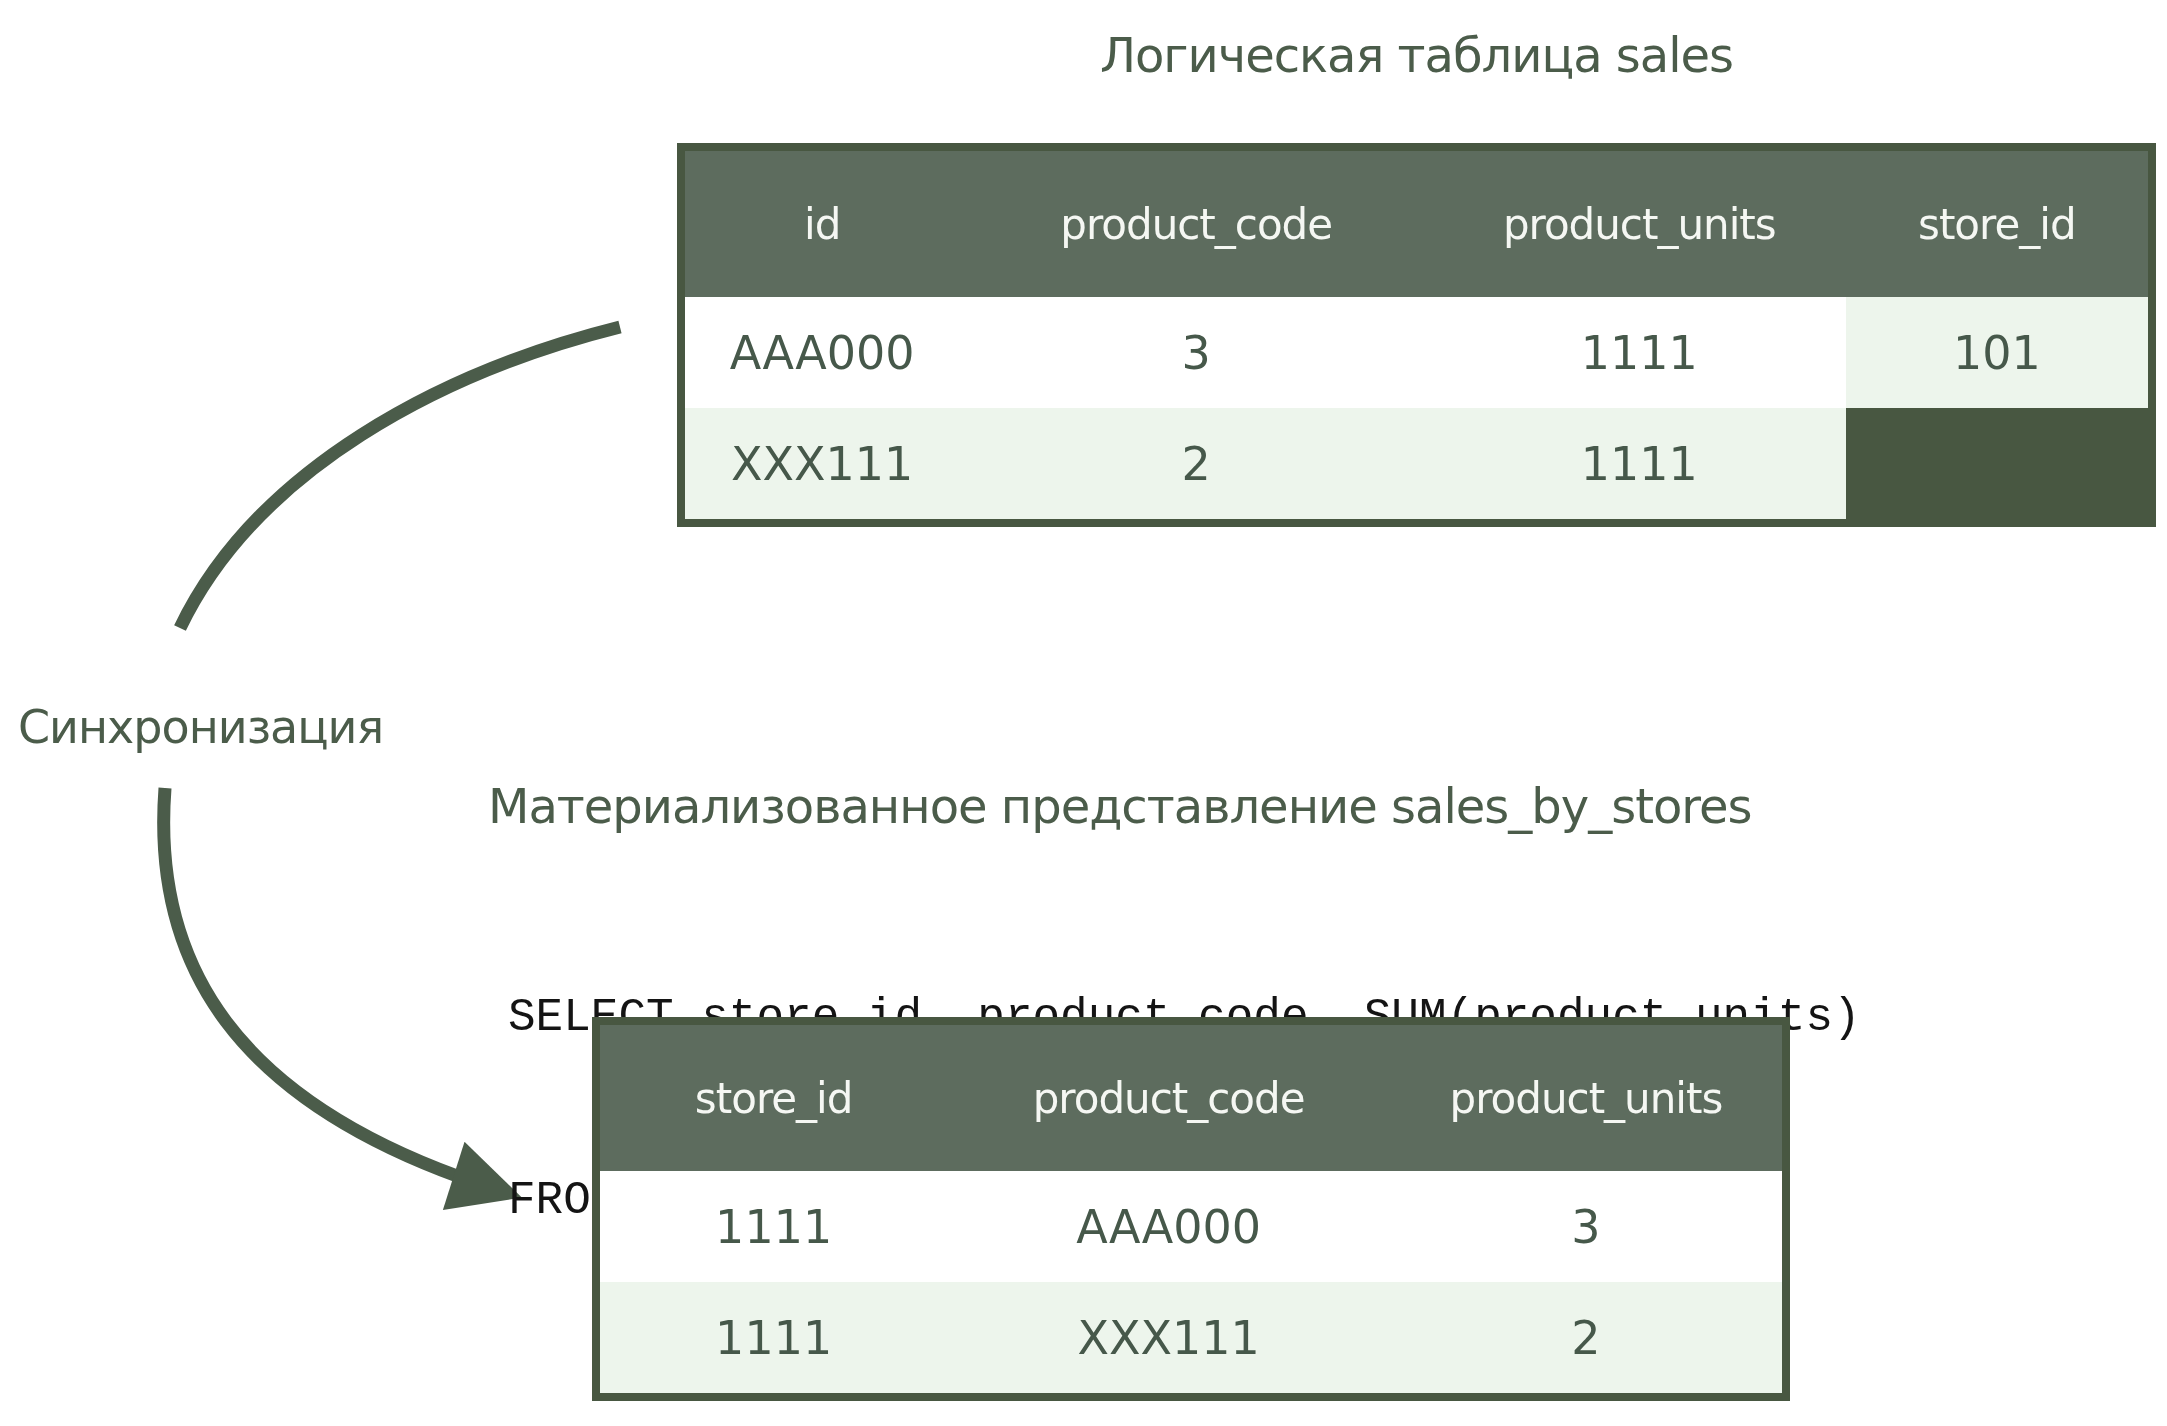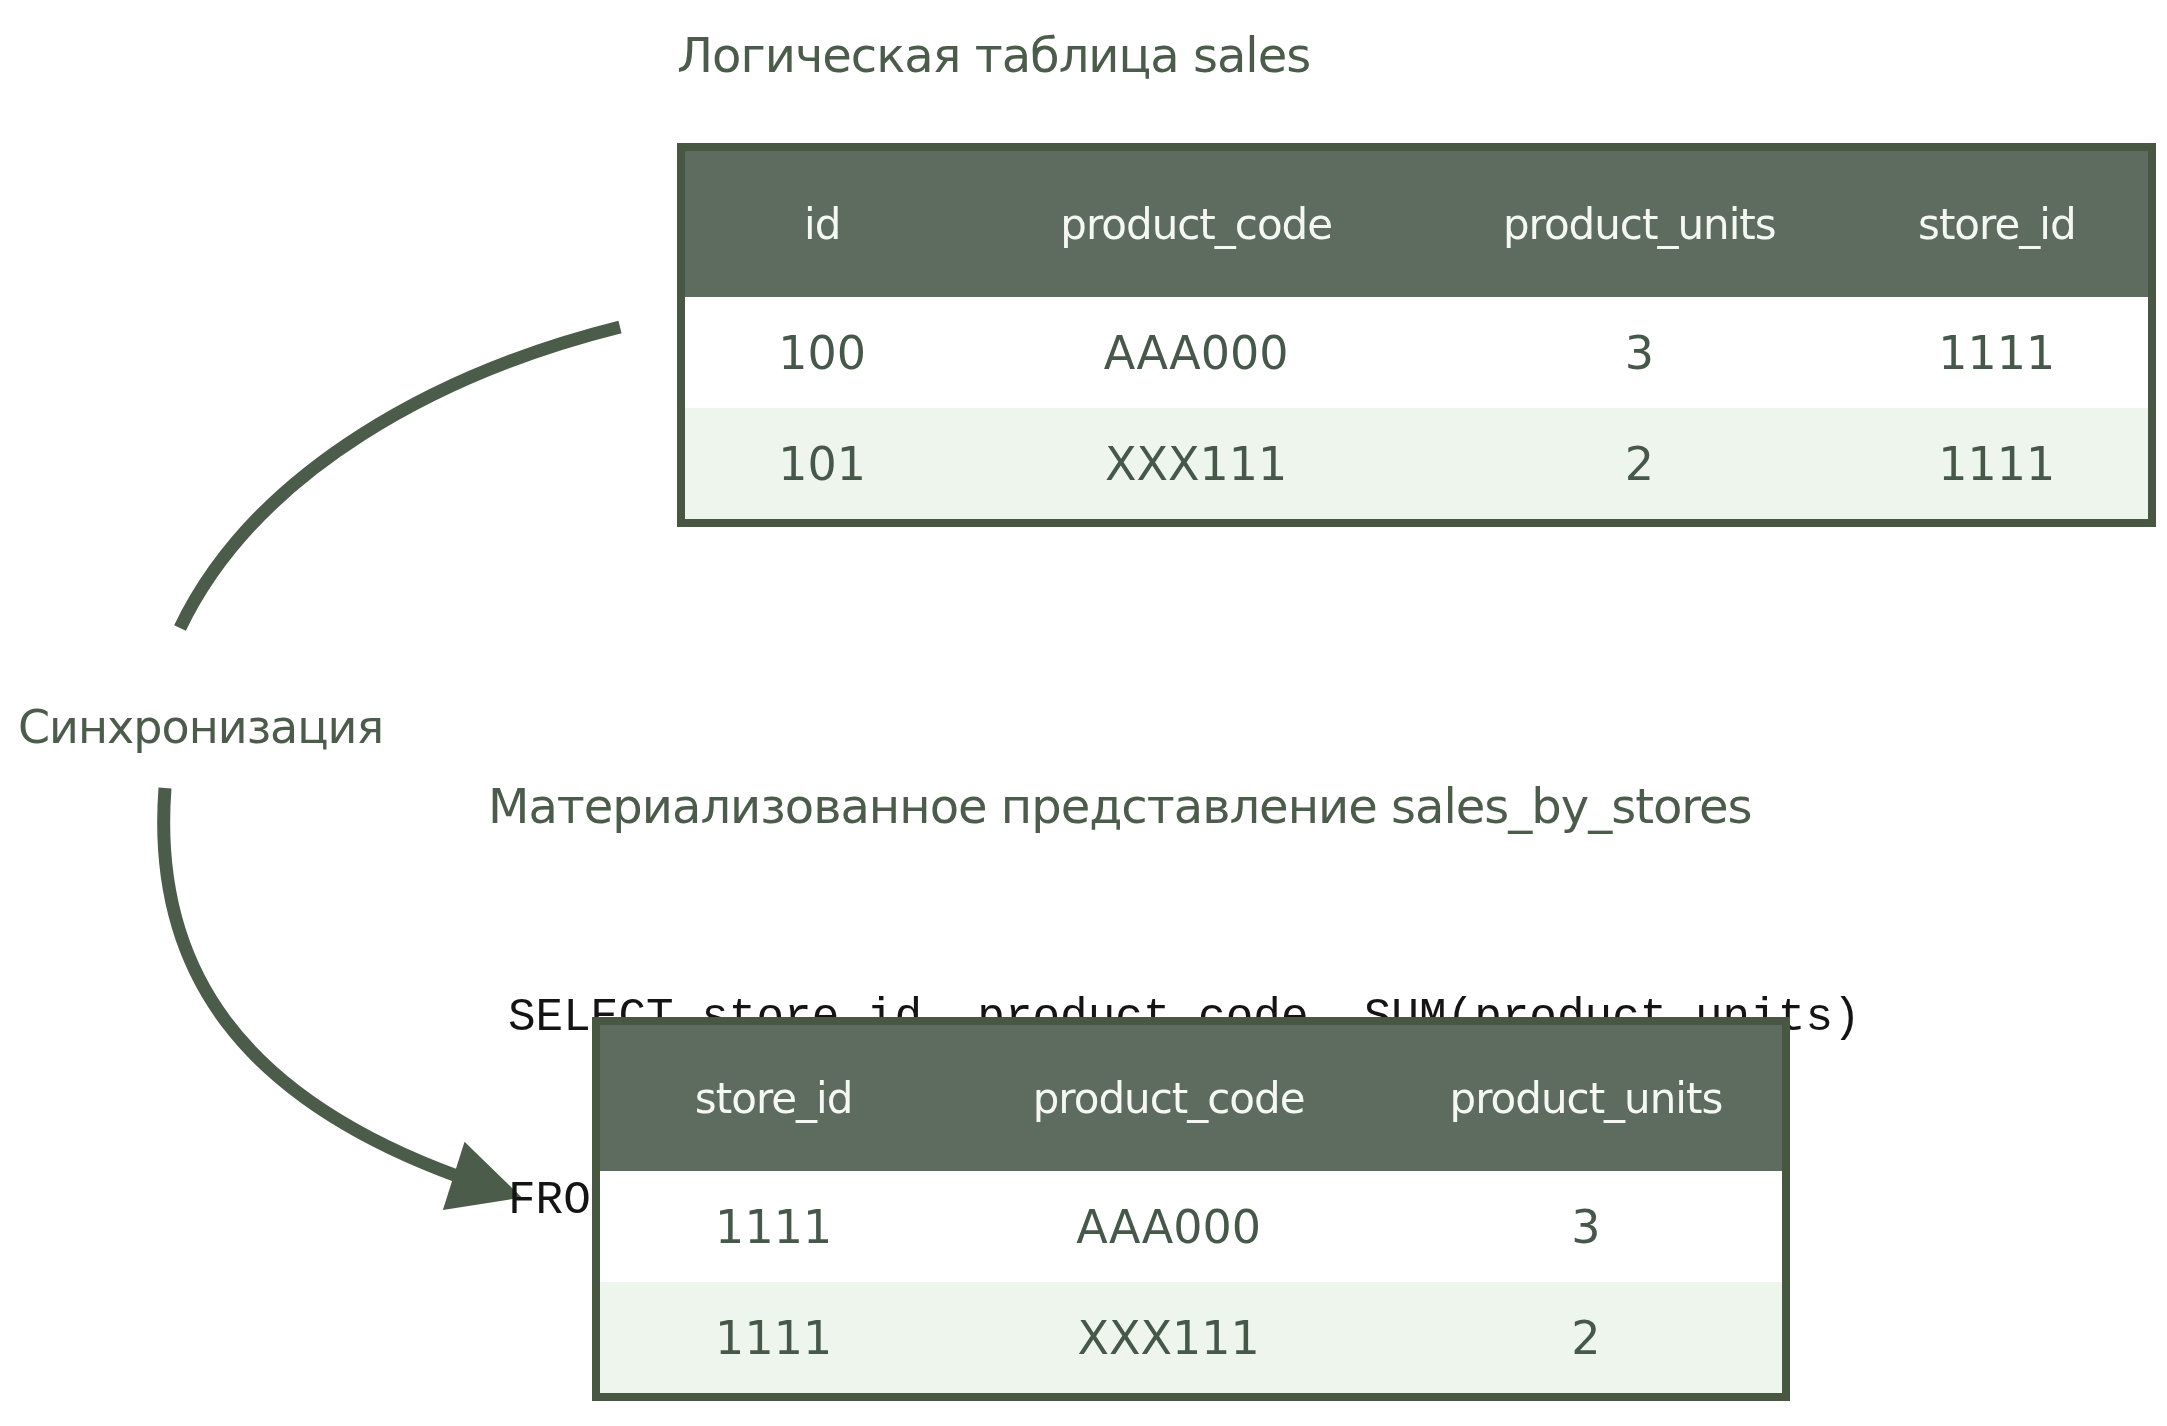--- a/index.html
+++ b/index.html
@@ -21,21 +21,21 @@
     font-family:"DejaVu Sans",sans-serif;
   }
   .arrow-svg{position:absolute;left:0;top:0;width:2167px;height:1426px;pointer-events:none;}
   .title{
     position:absolute;
     color:var(--accent-green);
     font-size:48px;
     white-space:nowrap;
     letter-spacing:-1px;
   }
-  .title-1{left:677px;top:27px;width:1479px;text-align:left;}
+  .title-1{left:677px;top:27px;width:1479px;text-align:center;}
   .title-2{left:488px;top:778px;}
   .sql-block{
     position:absolute;left:508px;top:866px;
     font-family:"Liberation Mono",monospace;
     font-size:46px;line-height:61px;
     color:var(--sql-text);
     white-space:pre;
   }
   .sync-label{
     position:absolute;left:18px;top:700px;
@@ -93,21 +93,20 @@
   </svg>
 
   <div class="title title-1">Логическая таблица sales</div>
 
   <div class="tbl tbl-logical">
     <div class="cell hcell">id</div>
     <div class="cell hcell">product_code</div>
     <div class="cell hcell">product_units</div>
     <div class="cell hcell">store_id</div>
 
-    <div class="cell dcell">100</div>
     <div class="cell dcell">AAA000</div>
     <div class="cell dcell">3</div>
     <div class="cell dcell">1111</div>
 
     <div class="cell dcell alt">101</div>
     <div class="cell dcell alt">XXX111</div>
     <div class="cell dcell alt">2</div>
     <div class="cell dcell alt">1111</div>
   </div>
 

